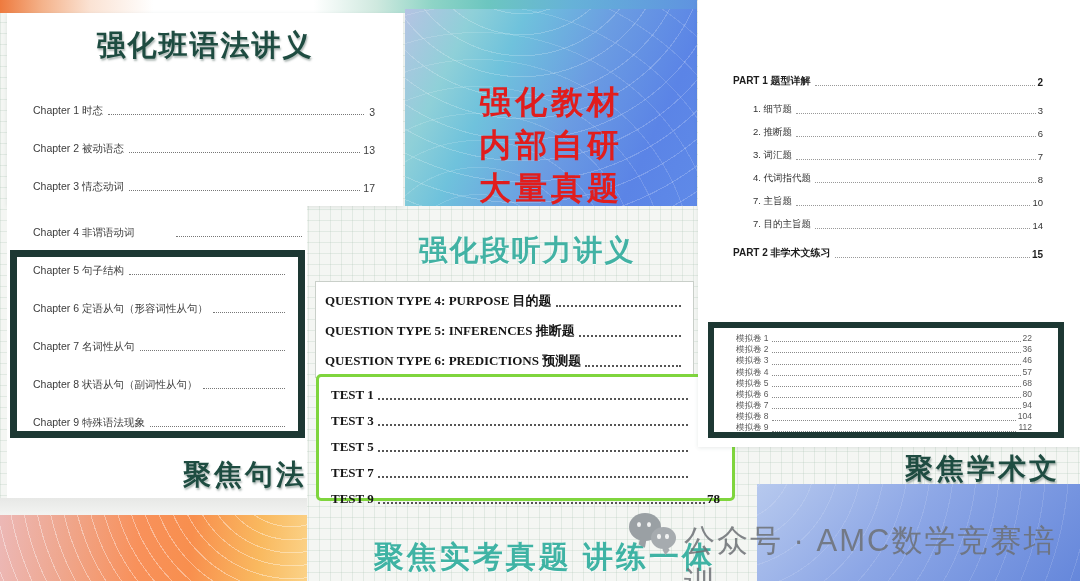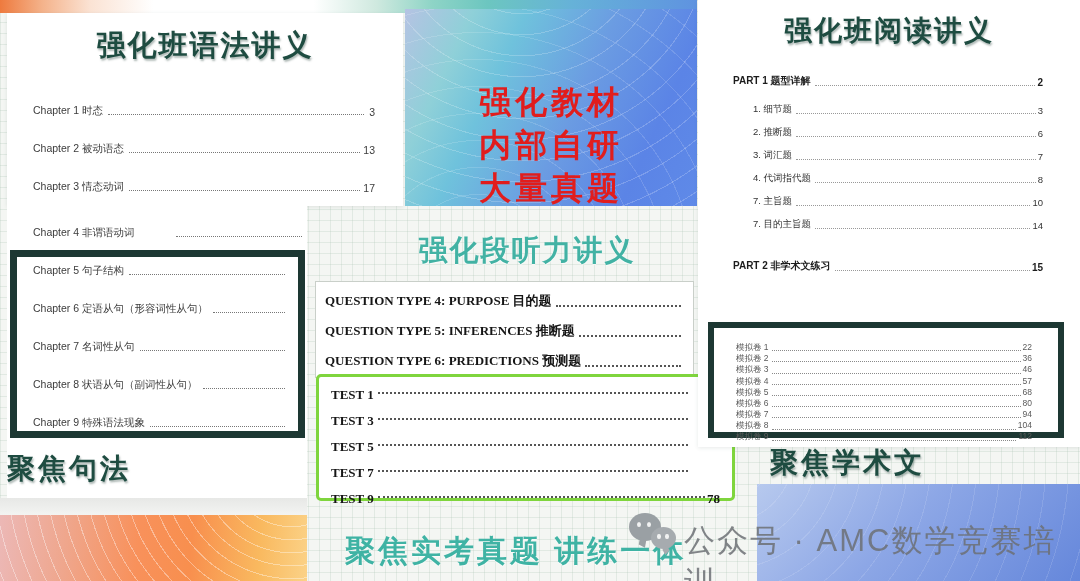--- a/index.html
+++ b/index.html
@@ -26,22 +26,22 @@
       repeating-radial-gradient(circle at 95% -80%, rgba(255,255,255,0) 0 12px, rgba(255,255,255,.38) 12px 13px),
       linear-gradient(95deg,#ecb8b6 0%,#efa68c 22%,#f8915b 45%,#f88f4e 62%,#f9b95f 84%,#fbd287 100%);}
   .reading-page{left:698px;top:0;width:382px;height:447px;}
   
   .big-title{font-weight:900;color:#1e4c41;letter-spacing:2px;
     text-shadow:1px 2px 2px rgba(25,55,45,.35), -1px -1px 0 rgba(255,255,255,.4);font-family:Liberation Mono, monospace;}
   .grammar-title{left:40px;top:26px;width:330px;font-size:29px;text-align:center;}
   .reading-title{left:0;top:12px;width:100%;font-size:28px;text-align:center;position:absolute;}
   .teal-title{color:#42b2a4;font-weight:800;letter-spacing:2px;text-shadow:0 1px 1px rgba(255,255,255,.8);}
   .listening-title{left:377px;top:231px;width:300px;font-size:29px;text-align:center;}
-  .caption{font-weight:900;color:#1e4c41;font-size:28px;letter-spacing:3px;text-align:left;
-    text-shadow:1px 2px 2px rgba(25,55,45,.35);}
+  .caption{font-weight:900;color:#1e4c41;font-size:28px;letter-spacing:3px;text-align:right;
+    text-shadow:1px 2px 2px rgba(25,55,45,.35);margin-top:6px;}
   .caption-grammar{left:7px;top:450px;width:300px;}
   .caption-listening{left:345px;top:531px;width:370px;color:#3fb3a4;text-shadow:0 1px 1px rgba(255,255,255,.7);font-size:30px;}
   .caption-reading{left:770px;top:444px;width:290px;}
   
   .promo-card{left:405px;top:9px;width:292px;height:197px;
     background-image:
       repeating-radial-gradient(circle at 40% -40%, rgba(255,255,255,0) 0 20px, rgba(255,255,255,.20) 20px 21px),
       repeating-radial-gradient(circle at 25% 135%, rgba(255,255,255,0) 0 26px, rgba(255,255,255,.14) 26px 27px),
       linear-gradient(115deg,#b5c3e3 0%,#8fd0d8 18%,#6fc2dc 32%,#6b9ce2 56%,#5b84e6 80%,#5f8ae8 100%);
     text-align:center;box-sizing:border-box;padding-top:72px;}
@@ -60,33 +60,33 @@
   .grammar-box .toc-row{margin-bottom:23px;}
   
   .qt-box{left:315px;top:281px;width:379px;height:97px;background:#fff;border:1px solid #c9cfc9;
     box-sizing:border-box;padding:11px 10px 0 9px;}
   .serif-row{display:flex;align-items:flex-end;font-family:"Liberation Serif","DejaVu Serif",serif;
     font-weight:700;font-size:13px;color:#161616;height:17px;margin-bottom:13px;}
   .serif-row .dots{flex:1;border-bottom:2px dotted #555;margin:0 2px 3px 4px;}
   .serif-row .pg{text-align:right;}
   .green-box{left:316px;top:374px;width:419px;height:127px;background:#fff;border:3px solid #7fd53d;
     border-radius:5px;box-sizing:border-box;padding:9px 12px 0 12px;}
-  .green-box .serif-row{margin-bottom:9px;align-items:center;}
+  .green-box .serif-row{margin-bottom:9px;}
   .green-box .serif-row.short{margin-right:30px;}
   
   .reading-toc{left:35px;top:75px;width:310px;position:absolute;}
   .r-row{display:flex;align-items:flex-end;font-size:9.5px;color:#333;height:12px;margin-bottom:11px;}
   .r-row .dots{flex:1;border-bottom:1.5px dotted #999;margin:0 2px 2px 4px;}
   .r-row.part{font-weight:800;color:#1c1c1c;font-size:10px;height:13px;}
   .r-row.p1{margin-bottom:16px;}
-  .r-row.last-item{margin-bottom:29px;}
+  .r-row.last-item{margin-bottom:16px;}
   .r-row.p2{margin-bottom:15px;}
   .r-row.item{padding-left:20px;align-items:flex-end;}
   .mock-box{left:10px;top:322px;width:356px;height:116px;position:absolute;
-    border:6px solid #1d3833;background:#fff;box-sizing:border-box;padding:14px 26px 0 22px;}
+    border:6px solid #1d3833;background:#fff;box-sizing:border-box;padding:5px 26px 0 22px;}
   .m-row{display:flex;align-items:flex-end;font-size:8.5px;color:#5a5a5a;height:11.2px;line-height:11.2px;}
   .m-row .dots{flex:1;border-bottom:1px dotted #8a8a8a;margin:0 2px 2px 3px;}
   
   .blue-rect{left:757px;top:484px;width:323px;height:97px;
     background-image:
       repeating-radial-gradient(circle at -10% -30%, rgba(255,255,255,0) 0 22px, rgba(255,255,255,.12) 22px 23px),
       linear-gradient(135deg,#b7c9ee 0%,#8da7e6 45%,#6587db 100%);}
   
   .watermark-text{left:684px;top:520px;font-size:31px;color:rgba(108,112,116,.85);letter-spacing:2px;}
   .wx-icon{left:629px;top:513px;width:56px;height:48px;}
@@ -202,21 +202,20 @@
   <div class="serif-row">
     <span>TEST 9</span>
     <span class="dots"></span>
     <span class="pg">78</span>
   </div>
 </div>
 
 <div class="abs caption caption-listening">聚焦实考真题 讲练一体</div>
 
 <div class="abs page reading-page">
-  <div class="big-title reading-title">强化班阅读讲义</div>
 
   <div class="reading-toc">
     <div class="r-row part p1">
       <span>PART 1 题型详解</span>
       <span class="dots"></span>
       <span class="pg">2</span>
     </div>
     <div class="r-row item">
       <span>1.  细节题</span>
       <span class="dots"></span>

